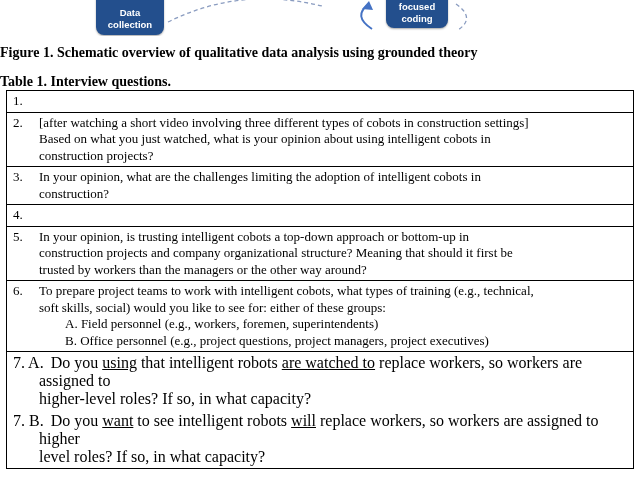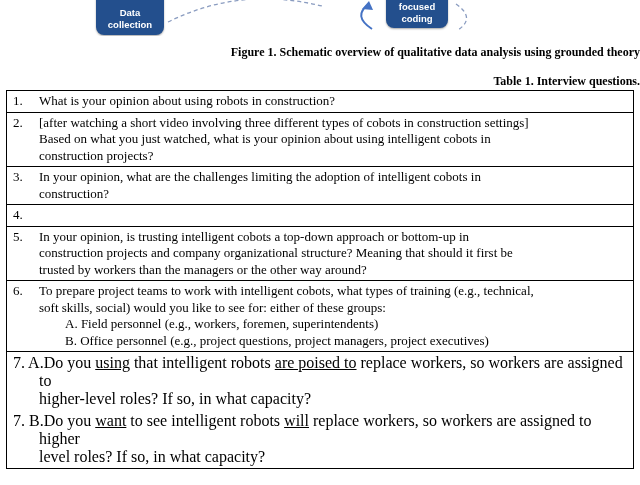--- a/index.html
+++ b/index.html
@@ -10,33 +10,33 @@
   .figure-strip { position:relative; height:36px; overflow:hidden; }
   .fig-arcs { position:absolute; left:0; top:0; }
   .fig-box { position:absolute; color:#fff; font-family:"Liberation Sans", sans-serif;
              font-size:9.5px; font-weight:bold; text-align:center; border-radius:8px;
              white-space:pre-line; line-height:1.2; display:flex; align-items:flex-end;
              justify-content:center; background:#234f8d; box-shadow:0 1px 2px rgba(0,0,0,.35); }
   .fig-box.left  { left:96px;  top:-12px; width:68px; height:47px; padding-bottom:5px; }
   .fig-box.right { left:386px; top:-16px; width:62px; height:44px; padding-bottom:4px; }
 
   
-  .caption { text-align:right; font-weight:bold; font-size:12px; line-height:17px; }
+  .caption { text-align:left; font-weight:bold; font-size:14px; line-height:17px; }
   .fig-caption { margin:8px 0 0; }
   .tbl-caption { margin:12px 0 0; }
 
   
   .qtable { margin:0 6px; border:1.5px solid #000; background:#fff; }
   .trow { display:grid; grid-template-columns:26px 1fr; padding:2px 6px 2px 6px;
           font-size:13px; line-height:16.5px; border-bottom:1px solid #000; }
   .trow:last-child { border-bottom:none; }
   .qtext { white-space:pre-line; }
   .subitem { display:block; margin-left:26px; }
   .trow-hang { display:block; padding:2px 6px 2px 32px; text-indent:-26px; white-space:pre-line; }
-  .num7 { }
+  .num7 { padding-right:7px; }
   .ul { text-decoration:underline; }
 </style>
 </head>
 <body>
 
 <div class="page">
 
   <div class="figure-strip">
     <svg class="fig-arcs" width="640" height="36" viewBox="0 0 640 36">
       <path d="M168,22 Q240,-14 322,6" fill="none" stroke-width="1.3" stroke-dasharray="4,3" stroke="#8a9cc0"></path>
@@ -51,21 +51,20 @@
   </div>
 
   <div class="caption fig-caption">Figure 1. Schematic overview of qualitative data analysis using grounded theory</div>
 
   <div class="caption tbl-caption">Table 1. Interview questions.</div>
 
   <div class="qtable">
 
     <div class="trow">
         <span class="num">1.</span>
-        <span class="qtext">What is your opinion about using robots in construction?</span>
       </div>
 
     <div class="trow">
         <span class="num">2.</span>
         <span class="qtext">[after watching a short video involving three different types of cobots in construction settings]
 Based on what you just watched, what is your opinion about using intelligent cobots in
 construction projects?</span>
       </div>
 
     <div class="trow">
@@ -84,20 +83,20 @@
 construction projects and company organizational structure? Meaning that should it first be
 trusted by workers than the managers or the other way around?</span>
       </div>
 
     <div class="trow">
         <span class="num">6.</span>
         <span class="qtext"><span>To prepare project teams to work with intelligent cobots, what types of training (e.g., technical,
 soft skills, social) would you like to see for: either of these groups:</span><span class="subitem">A. Field personnel (e.g., workers, foremen, superintendents)</span><span class="subitem">B. Office personnel (e.g., project questions, project managers, project executives)</span></span>
       </div>
 
-    <div class="trow-hang"><span class="num7">7. A.</span><span>Do you </span><span class="ul">using</span><span> that intelligent robots </span><span class="ul">are poised to</span><span> replace workers, so workers are assigned to
+    <div class="trow-hang"><span class="num7">7. A.</span><span>Do you </span><span class="ul">using</span><span> that intelligent robots </span><span class="ul">are watched to</span><span> replace workers, so workers are assigned to
 higher-level roles? If so, in what capacity?</span></div>
 
     <div class="trow-hang"><span class="num7">7. B.</span><span>Do you </span><span class="ul">want</span><span> to see intelligent robots </span><span class="ul">will</span><span> replace workers, so workers are assigned to higher
 level roles? If so, in what capacity?</span></div>
 
   </div>
 </div>
 
 </body></html>

